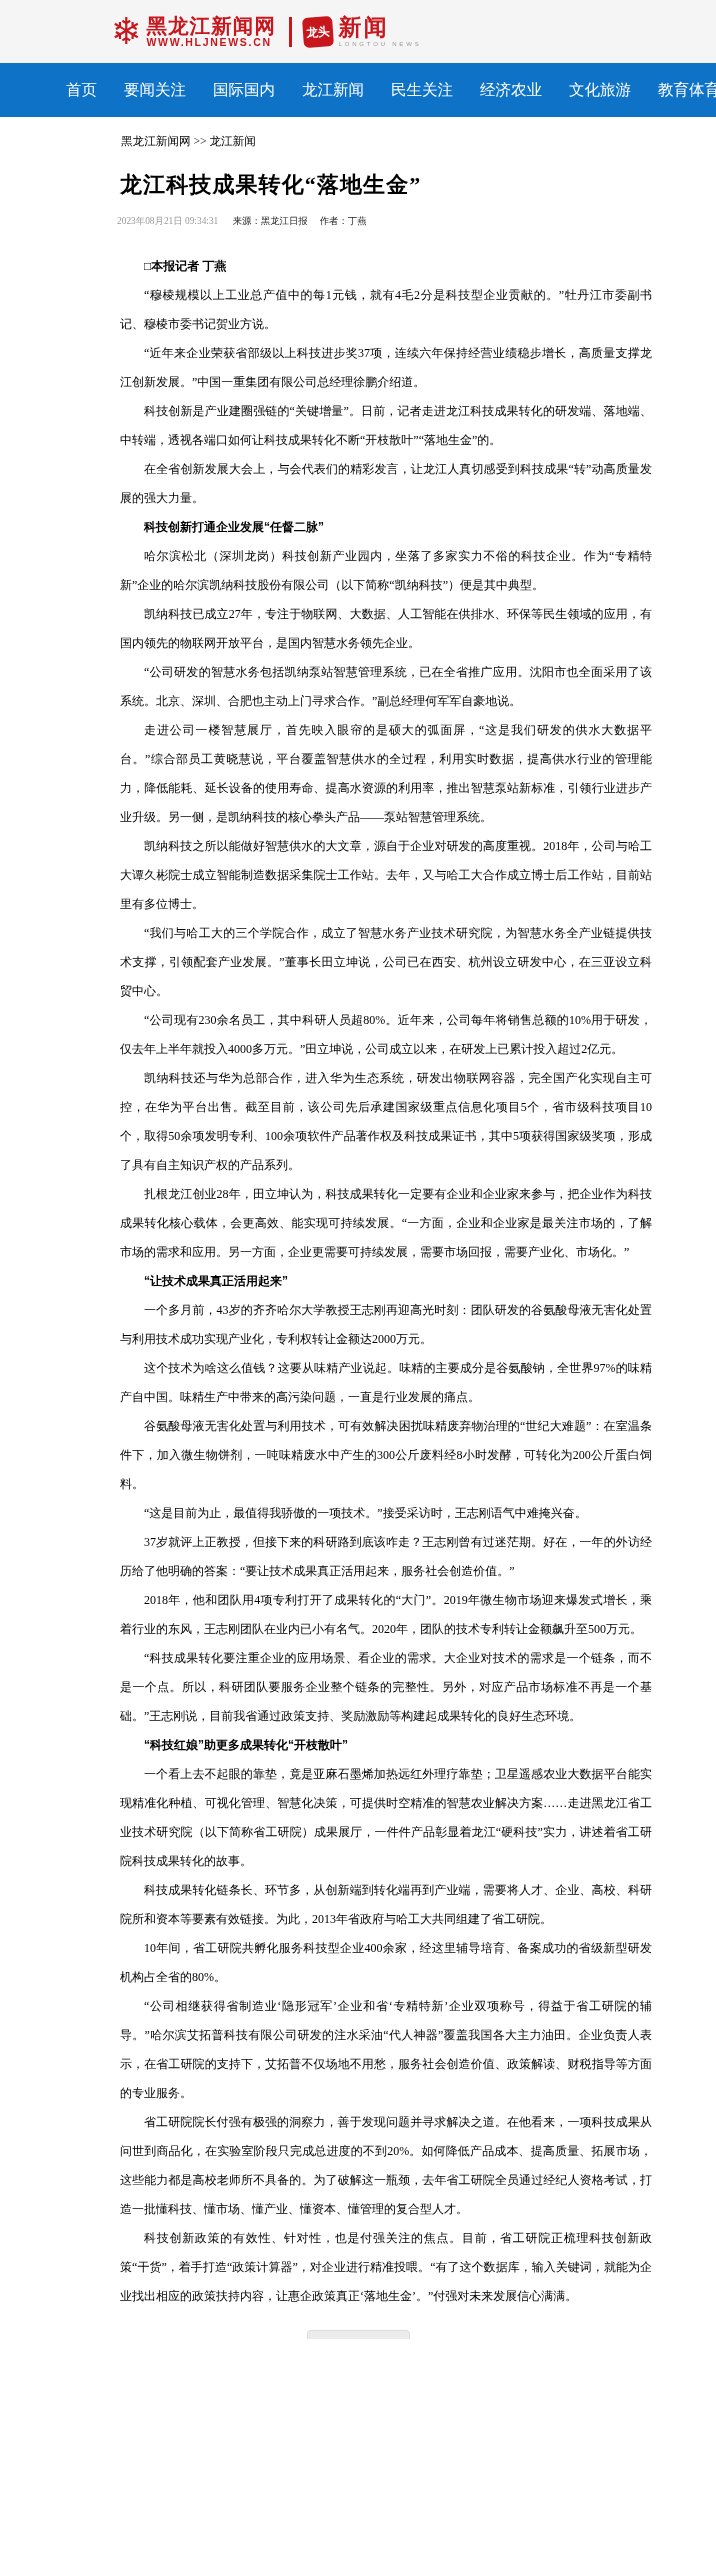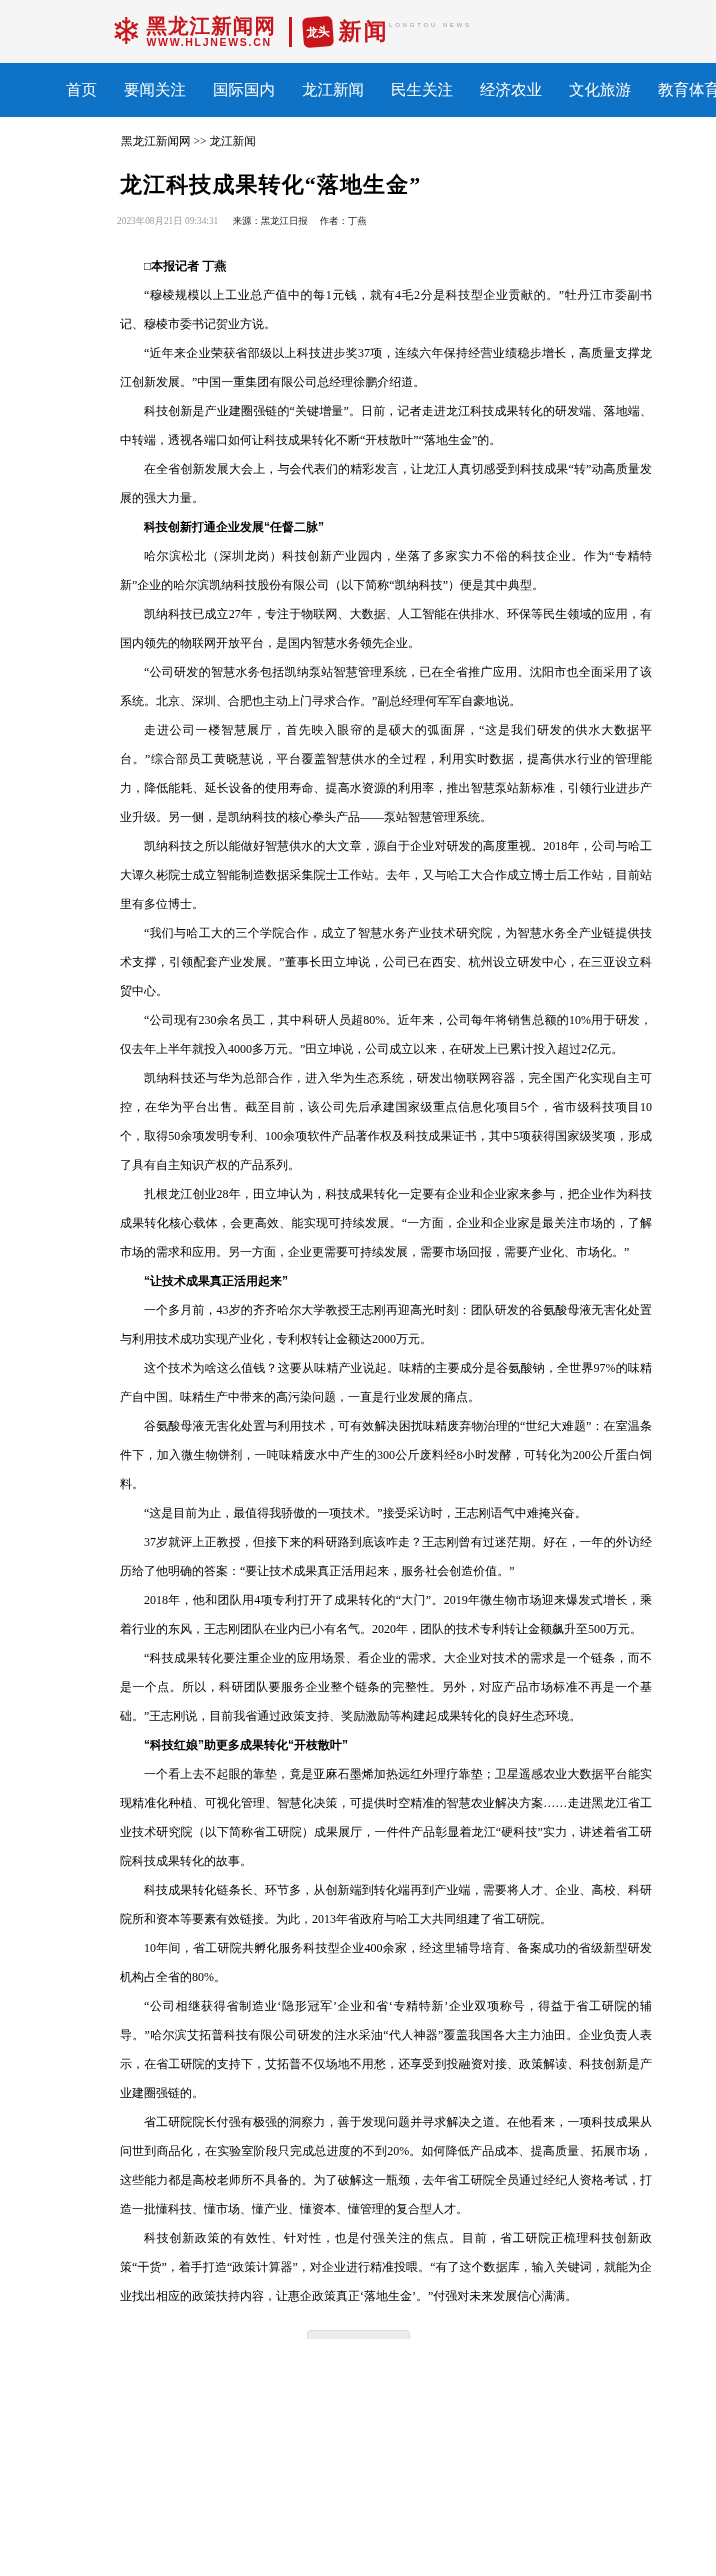--- a/index.html
+++ b/index.html
@@ -52,21 +52,21 @@
     background:#c8161d;
     border-radius:5.5px;
     color:#fff;
     font-family:"Liberation Sans","DejaVu Sans",sans-serif;
     font-weight:bold;
     font-size:11.6px;
     display:flex; align-items:center; justify-content:center;
     transform:rotate(-4deg);
     margin-right:5.5px;
   }
-  .brand-text { display:flex; flex-direction:row; }
+  .brand-text { display:flex; flex-direction:column; }
   .brand-name {
     font-family:"Liberation Sans","DejaVu Sans",sans-serif;
     font-weight:bold;
     font-size:23px;
     color:#c8161d;
     line-height:1;
     letter-spacing:2.2px;
   }
   .brand-sub {
     font-family:"Liberation Sans","DejaVu Sans",sans-serif;
@@ -204,19 +204,19 @@
     <p class="para">这个技术为啥这么值钱？这要从味精产业说起。味精的主要成分是谷氨酸钠，全世界97%的味精产自中国。味精生产中带来的高污染问题，一直是行业发展的痛点。</p>
     <p class="para">谷氨酸母液无害化处置与利用技术，可有效解决困扰味精废弃物治理的“世纪大难题”：在室温条件下，加入微生物饼剂，一吨味精废水中产生的300公斤废料经8小时发酵，可转化为200公斤蛋白饲料。</p>
     <p class="para">“这是目前为止，最值得我骄傲的一项技术。”接受采访时，王志刚语气中难掩兴奋。</p>
     <p class="para">37岁就评上正教授，但接下来的科研路到底该咋走？王志刚曾有过迷茫期。好在，一年的外访经历给了他明确的答案：“要让技术成果真正活用起来，服务社会创造价值。”</p>
     <p class="para">2018年，他和团队用4项专利打开了成果转化的“大门”。2019年微生物市场迎来爆发式增长，乘着行业的东风，王志刚团队在业内已小有名气。2020年，团队的技术专利转让金额飙升至500万元。</p>
     <p class="para">“科技成果转化要注重企业的应用场景、看企业的需求。大企业对技术的需求是一个链条，而不是一个点。所以，科研团队要服务企业整个链条的完整性。另外，对应产品市场标准不再是一个基础。”王志刚说，目前我省通过政策支持、奖励激励等构建起成果转化的良好生态环境。</p>
     <p class="subhead">“科技红娘”助更多成果转化“开枝散叶”</p>
     <p class="para">一个看上去不起眼的靠垫，竟是亚麻石墨烯加热远红外理疗靠垫；卫星遥感农业大数据平台能实现精准化种植、可视化管理、智慧化决策，可提供时空精准的智慧农业解决方案……走进黑龙江省工业技术研究院（以下简称省工研院）成果展厅，一件件产品彰显着龙江“硬科技”实力，讲述着省工研院科技成果转化的故事。</p>
     <p class="para">科技成果转化链条长、环节多，从创新端到转化端再到产业端，需要将人才、企业、高校、科研院所和资本等要素有效链接。为此，2013年省政府与哈工大共同组建了省工研院。</p>
     <p class="para">10年间，省工研院共孵化服务科技型企业400余家，经这里辅导培育、备案成功的省级新型研发机构占全省的80%。</p>
-    <p class="para">“公司相继获得省制造业‘隐形冠军’企业和省‘专精特新’企业双项称号，得益于省工研院的辅导。”哈尔滨艾拓普科技有限公司研发的注水采油“代人神器”覆盖我国各大主力油田。企业负责人表示，在省工研院的支持下，艾拓普不仅场地不用愁，还享受到投融资对接、政策解读、科技创新是产业建圈强链的。</p>
+    <p class="para">“公司相继获得省制造业‘隐形冠军’企业和省‘专精特新’企业双项称号，得益于省工研院的辅导。”哈尔滨艾拓普科技有限公司研发的注水采油“代人神器”覆盖我国各大主力油田。企业负责人表示，在省工研院的支持下，艾拓普不仅场地不用愁，服务社会创造价值、政策解读、财税指导等方面的专业服务。</p>
     <p class="para">省工研院院长付强有极强的洞察力，善于发现问题并寻求解决之道。在他看来，一项科技成果从问世到商品化，在实验室阶段只完成总进度的不到20%。如何降低产品成本、提高质量、拓展市场，这些能力都是高校老师所不具备的。为了破解这一瓶颈，去年省工研院全员通过经纪人资格考试，打造一批懂科技、懂市场、懂产业、懂资本、懂管理的复合型人才。</p>
     <p class="para">科技创新政策的有效性、针对性，也是付强关注的焦点。目前，省工研院正梳理科技创新政策“干货”，着手打造“政策计算器”，对企业进行精准投喂。“有了这个数据库，输入关键词，就能为企业找出相应的政策扶持内容，让惠企政策真正‘落地生金’。”付强对未来发展信心满满。</p>
   </div>
 
 <div class="footer-stub"></div>
 
 
 </body></html>

